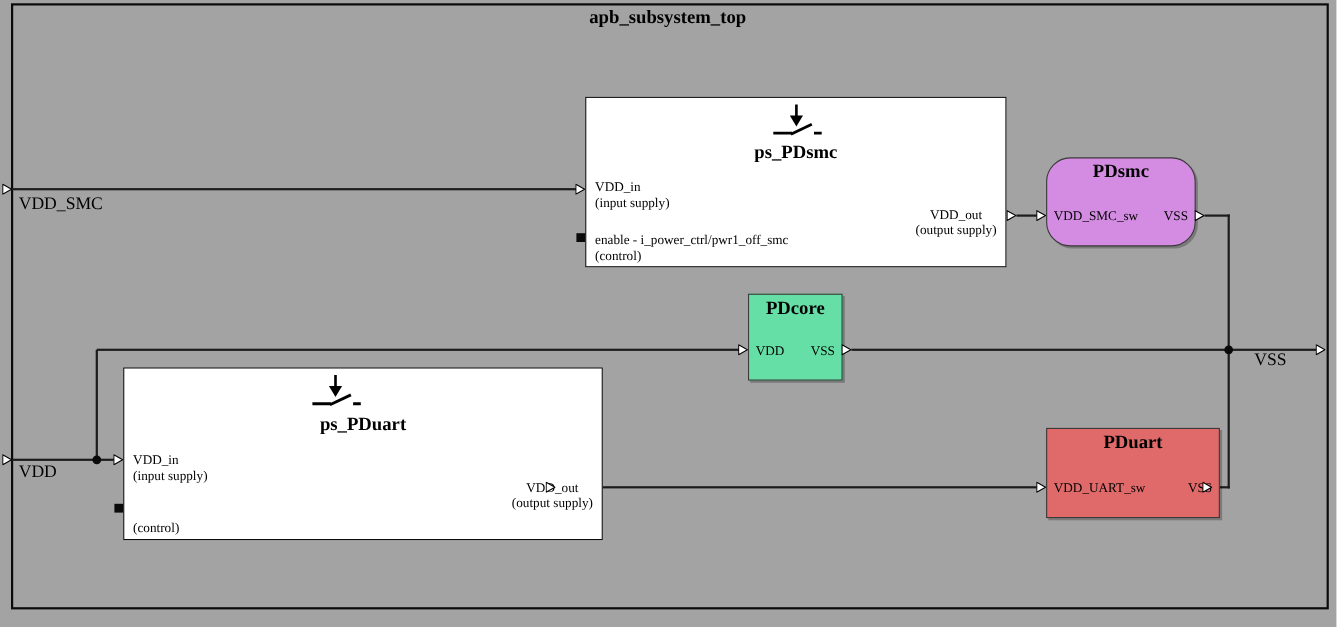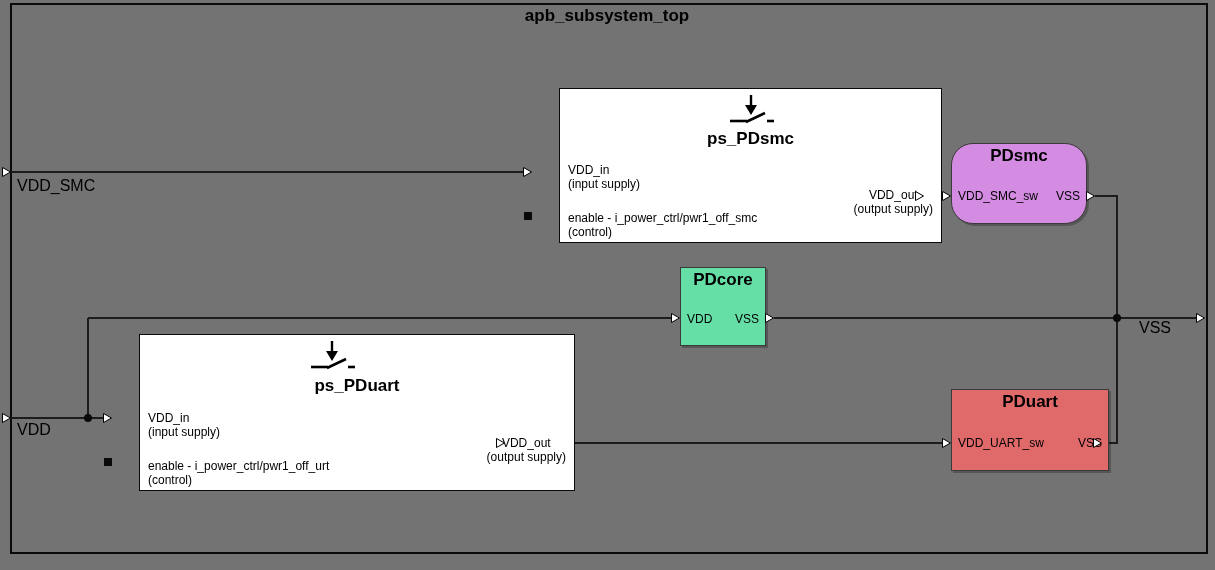--- a/index.html
+++ b/index.html
@@ -1,22 +1,22 @@
 <!DOCTYPE html>
 <html><head>
 <meta charset="utf-8">
 <style>
   html,body{margin:0;padding:0;background:#ffffff;}
-  #stage{position:relative;width:1215px;height:570px;background:#737373;overflow:hidden;
-         font-family:Liberation Sans, sans-serif;color:#000;}
+  #stage{position:relative;width:1215px;height:570px;background:#a3a3a3;overflow:hidden;
+         font-family:Liberation Serif, serif;color:#000;}
   .outer{position:absolute;border:2px solid #0a0a0a;background:transparent;}
   .dtitle{position:absolute;font-weight:bold;font-size:17px;text-align:center;}
   .wire{position:absolute;background:#1c1c1c;}
   .jdot{position:absolute;width:8px;height:8px;border-radius:50%;background:#0a0a0a;}
-  .node{position:absolute;border:1.5px solid #0a0a0a;background:#fff;box-sizing:border-box;margin-left:27px;}
+  .node{position:absolute;border:1.5px solid #0a0a0a;background:#fff;box-sizing:border-box;}
   .pd{position:absolute;border:1.5px solid #3a3a3a;box-sizing:border-box;box-shadow:2px 2px 0 rgba(0,0,0,0.25);}
   .ntitle{position:absolute;left:0;right:0;text-align:center;font-weight:bold;font-size:17px;}
   .plabel{position:absolute;font-size:12px;line-height:14px;white-space:pre;}
   .r{text-align:center;}
   .parrow{position:absolute;width:9px;height:10px;}
   .csq{position:absolute;width:8px;height:8px;background:#0a0a0a;}
   .swicon{position:absolute;}
   .extlabel{position:absolute;font-size:16px;line-height:14px;}
 </style>
 </head>
@@ -104,21 +104,21 @@
   <div class="node" style="left:112px;top:334px;width:436px;height:157px;">
     <svg class="swicon" style="left:167px;top:5px;" width="50" height="34" viewBox="0 0 50 34">
       <line x1="25" y1="1" x2="25" y2="13" stroke="#000" stroke-width="2.4"></line>
       <polygon points="19,11 31,11 25,21" fill="#000"></polygon>
       <line x1="4" y1="27" x2="21" y2="27" stroke="#000" stroke-width="2.6"></line>
       <line x1="20" y1="28" x2="39" y2="19" stroke="#000" stroke-width="2.6"></line>
       <line x1="41" y1="27" x2="48" y2="27" stroke="#000" stroke-width="2.6"></line>
     </svg>
     <div class="ntitle" style="top:41px;">ps_PDuart</div>
     <div class="plabel" style="left:8px;top:76px;"><span>VDD_in</span><br><span>(input supply)</span></div>
-    <div class="plabel" style="left:8px;top:124px;"><span>enable - i_power_ctrl/pwr1_off_urt</span><br><span>(control)</span></div>
+    <div class="plabel" style="left:8px;top:124px;"><br><span>(control)</span></div>
     <div class="plabel r" style="right:8px;top:101px;"><span>VDD_out</span><br><span>(output supply)</span></div>
   </div>
   <svg class="parrow" style="left:103px;top:413px;" viewBox="0 0 9 10">
       <polygon points="0.5,0.5 8.5,5 0.5,9.5" fill="#fff" stroke="#000"></polygon>
     </svg>
   <div class="csq" style="left:104px;top:458px;"></div>
   <svg class="parrow" style="left:496px;top:438px;" viewBox="0 0 9 10">
       <polygon points="0.5,0.5 8.5,5 0.5,9.5" fill="#fff" stroke="#000"></polygon>
     </svg>
 

